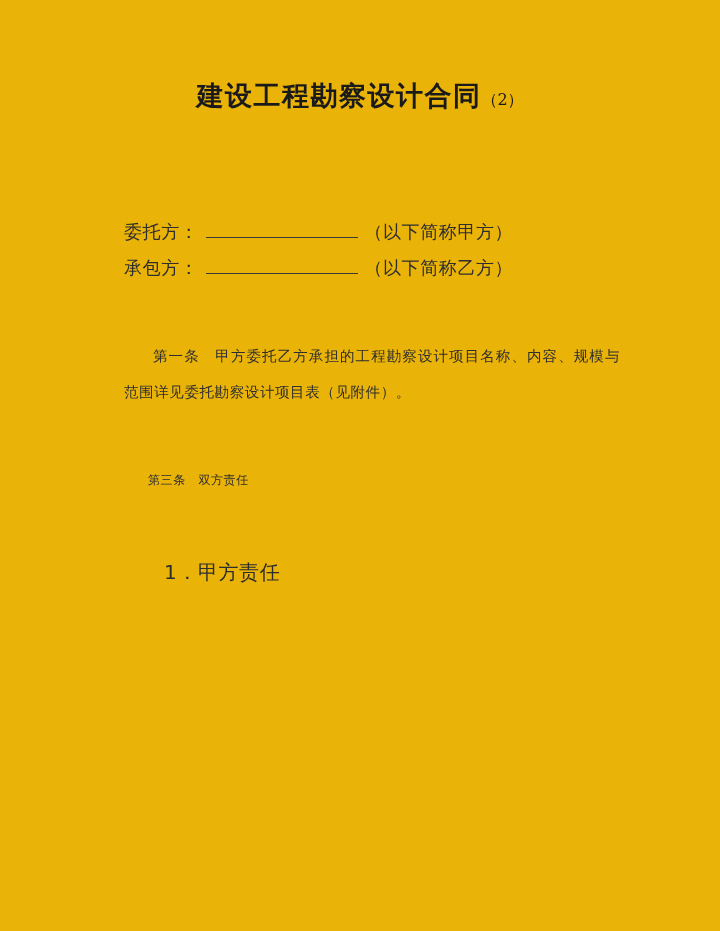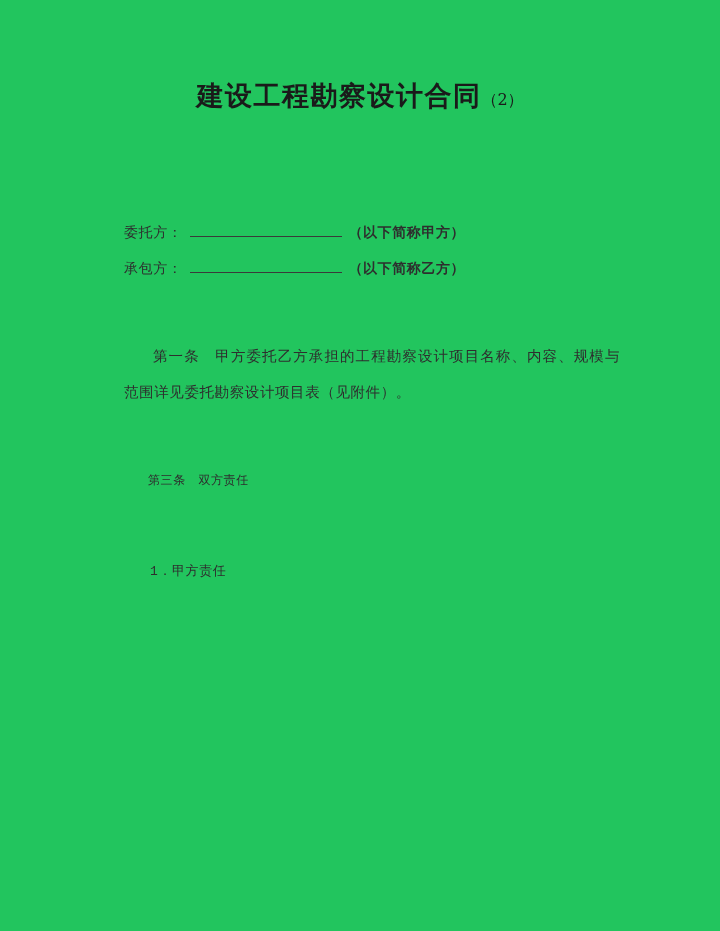--- a/index.html
+++ b/index.html
@@ -15,21 +15,21 @@
     font-family: "DejaVu Sans", "Liberation Sans", sans-serif;
     color: #2b2b2b;
     -webkit-font-smoothing: antialiased;
   }
 
   .page {
     position: relative;
     width: 720px;
     height: 931px;
     box-sizing: border-box;
-    background: #22c55e;
+    background: #eab308;
   }
 
   
   .doc-title {
     position: absolute;
     left: 0;
     top: 78px;
     width: 720px;
     text-align: center;
     font-family: "DejaVu Serif", "Liberation Serif", serif;
@@ -52,34 +52,34 @@
     position: absolute;
     left: 124px;
     top: 214px;
     width: 496px;
   }
 
   
   .party-row {
     display: flex;
     align-items: baseline;
-    font-size: 14px;
+    font-size: 18px;
     line-height: 36px;
     letter-spacing: 0.6px;
     color: #2e2e2e;
   }
   .party-row .label { flex: 0 0 auto; }
   .party-row .fill-line {
     flex: 0 0 auto;
     width: 152px;
     border-bottom: 1.3px solid #3a3a3a;
     height: 15px;
     margin: 0 6px 0 8px;
   }
-  .party-row .suffix { flex: 0 0 auto; font-weight: bold; }
+  .party-row .suffix { flex: 0 0 auto; }
 
   .gap-sm { height: 14px; }
   .gap-md { height: 38px; }
   .gap-lg { height: 56px; }
 
   
   .para {
     font-size: 14.5px;
     line-height: 36px;
     letter-spacing: 0.6px;
@@ -91,27 +91,26 @@
   }
   .heading-line {
     font-size: 12px;
     line-height: 36px;
     letter-spacing: 0.6px;
     color: #2e2e2e;
     text-indent: 2em;
     white-space: nowrap;
   }
   .sub-item {
-    font-size: 13px;
+    font-size: 20px;
     line-height: 36px;
     letter-spacing: 0.6px;
     color: #2e2e2e;
     text-indent: 2em;
     white-space: nowrap;
-    font-family: Liberation Mono, monospace;
   }
 </style>
 </head>
 <body>
 
 <div class="page">
 
   <div class="doc-title">
     <span>建设工程勘察设计合同</span><span class="title-suffix">（2）</span>
   </div>

